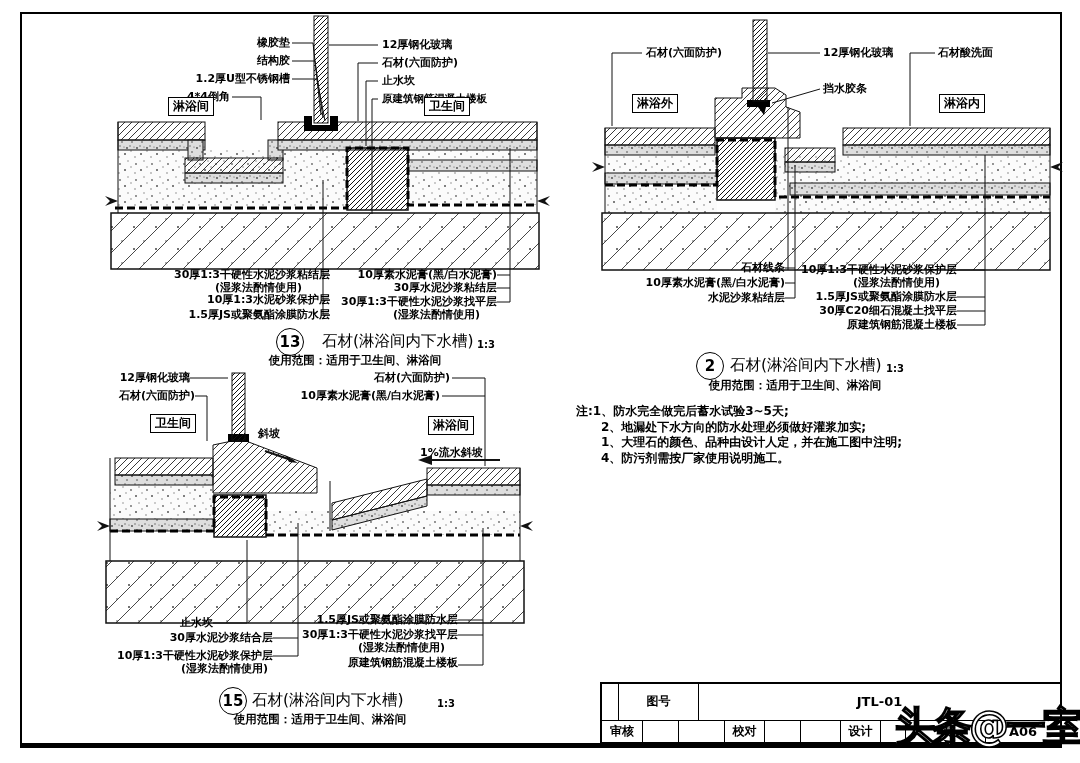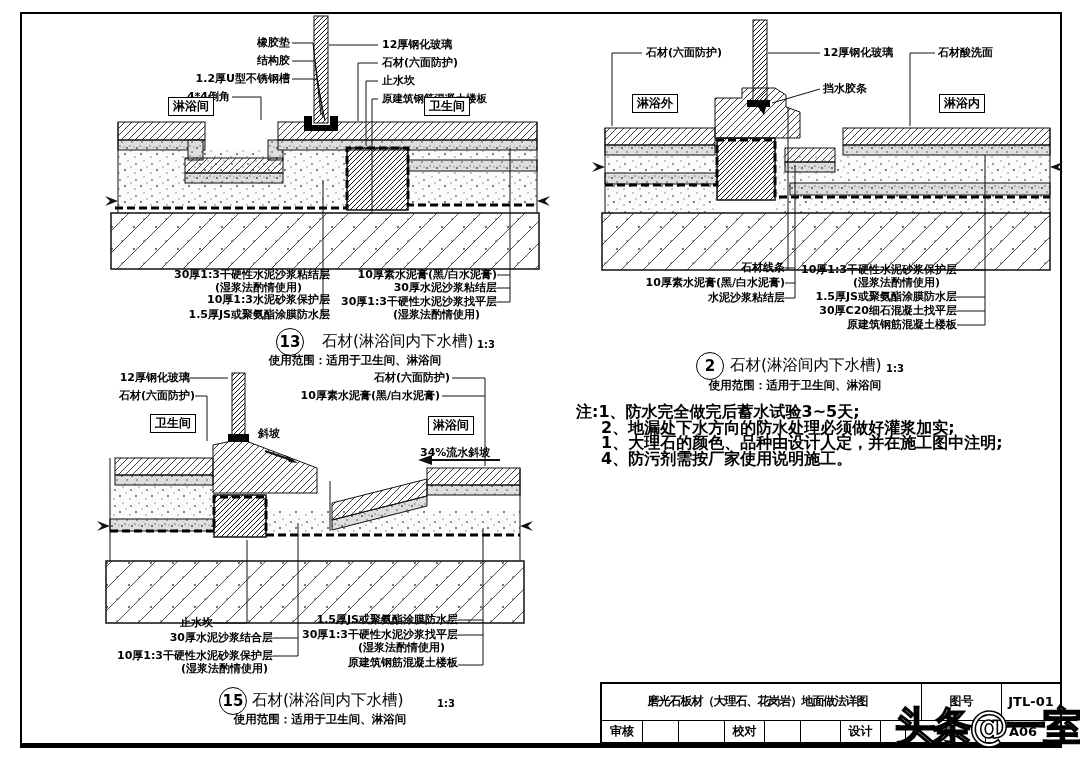--- a/index.html
+++ b/index.html
@@ -12,21 +12,21 @@
   .lbl.r{text-align:right;}
   .lbl.sm{font-size:10.5px;}
   .room{position:absolute;border:1.4px solid #000;background:#fff;font-weight:bold;
         font-size:12px;line-height:15px;padding:1px 4px;white-space:nowrap;}
   .cap-circle{position:absolute;width:26px;height:26px;border:1.7px solid #000;border-radius:50%;
         display:flex;align-items:center;justify-content:center;font-weight:bold;font-size:15px;background:#fff;}
   .cap-title{position:absolute;font-weight:normal;font-size:15.5px;white-space:nowrap;}
   .cap-scale{position:absolute;font-weight:bold;font-size:10px;white-space:nowrap;}
   .cap-usage{position:absolute;font-weight:bold;font-size:11.5px;white-space:nowrap;text-align:center;}
   .notes{position:absolute;left:576px;top:404px;width:390px;font-weight:bold;
-        font-size:16px;line-height:15.5px;}
+        font-size:12px;line-height:15.5px;}
   .notes .nrow{padding-left:25px;white-space:nowrap;}
   .notes .nrow.first{padding-left:0;}
   
   .tb{position:absolute;left:600px;top:682px;width:462px;height:62px;border:2px solid #000;
       box-sizing:border-box;display:flex;flex-direction:column;background:#fff;}
   .tb-r1{display:flex;flex:38 0 0;border-bottom:1.5px solid #000;}
   .tb-r2{display:flex;flex:23 0 0;}
   .tb-title{flex:0 0 303px;display:flex;align-items:center;padding-left:8px;
       font-weight:bold;font-size:19px;white-space:nowrap;letter-spacing:-1px;box-sizing:border-box;}
   .tb-cell{box-sizing:border-box;border-left:1.2px solid #000;display:flex;
@@ -250,39 +250,38 @@
   <div class="nrow">2、地漏处下水方向的防水处理必须做好灌浆加实;</div>
   <div class="nrow">1、大理石的颜色、品种由设计人定，并在施工图中注明;</div>
   <div class="nrow">4、防污剂需按厂家使用说明施工。</div>
 </div>
 
 <div class="lbl r" style="left:90px;top:371px;width:100px;">12厚钢化玻璃</div>
 <div class="lbl r" style="left:85px;top:389px;width:110px;">石材(六面防护)</div>
 <div class="lbl" style="left:258px;top:427px;">斜坡</div>
 <div class="lbl r" style="left:355px;top:371px;width:95px;">石材(六面防护)</div>
 <div class="lbl r" style="left:295px;top:389px;width:145px;">10厚素水泥膏(黑/白水泥膏)</div>
-<div class="lbl" style="left:420px;top:446px;">34%流水斜坡</div>
+<div class="lbl" style="left:420px;top:446px;">1%流水斜坡</div>
 <div class="room" style="left:150px;top:414px;">卫生间</div>
 <div class="room" style="left:428px;top:416px;">淋浴间</div>
 <div class="lbl r" style="left:143px;top:616px;width:70px;">止水坎</div>
 <div class="lbl r" style="left:123px;top:631px;width:150px;">30厚水泥沙浆结合层</div>
 <div class="lbl r" style="left:103px;top:649px;width:170px;">10厚1:3干硬性水泥砂浆保护层</div>
 <div class="lbl r" style="left:103px;top:662px;width:165px;">(湿浆法酌情使用)</div>
 <div class="lbl r" style="left:278px;top:613px;width:180px;">1.5厚JS或聚氨酯涂膜防水层</div>
 <div class="lbl r" style="left:258px;top:628px;width:200px;">30厚1:3干硬性水泥沙浆找平层</div>
 <div class="lbl r" style="left:258px;top:641px;width:187px;">(湿浆法酌情使用)</div>
 <div class="lbl r" style="left:278px;top:656px;width:180px;">原建筑钢筋混凝土楼板</div>
 <div class="cap-circle" style="left:219px;top:687px;">15</div>
 <div class="cap-title" style="left:252px;top:690px;">石材(淋浴间内下水槽)</div>
 <div class="cap-scale" style="left:437px;top:698px;">1:3</div>
 <div class="cap-usage" style="left:200px;top:712px;width:240px;">使用范围：适用于卫生间、淋浴间</div>
 
 <div class="tb">
   <div class="tb-r1">
-    <div class="tb-title tb-cell noline">磨光石板材（大理石、花岗岩）地面做法详图</div>
     <div class="tb-cell" style="flex:0 0 80px;margin-left:16px;">图号</div>
     <div class="tb-cell" style="flex:1;font-size:13px;">JTL-01</div>
   </div>
   <div class="tb-r2">
     <div class="tb-cell noline" style="flex:0 0 40px;">审核</div>
     <div class="tb-cell" style="flex:0 0 36px;"></div>
     <div class="tb-cell" style="flex:0 0 46px;"></div>
     <div class="tb-cell" style="flex:0 0 40px;">校对</div>
     <div class="tb-cell" style="flex:0 0 36px;"></div>
     <div class="tb-cell" style="flex:0 0 40px;"></div>

